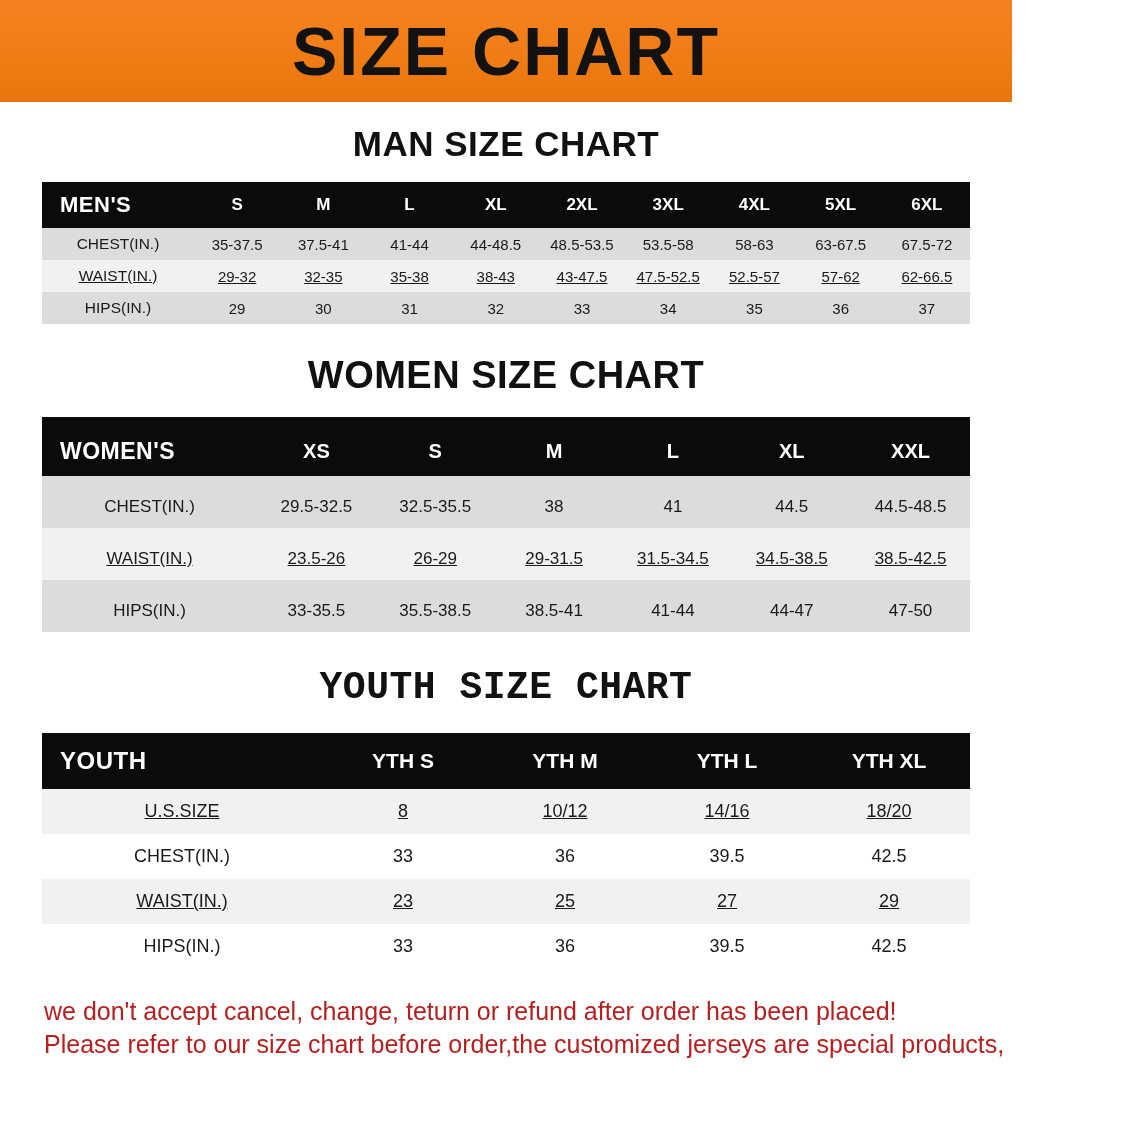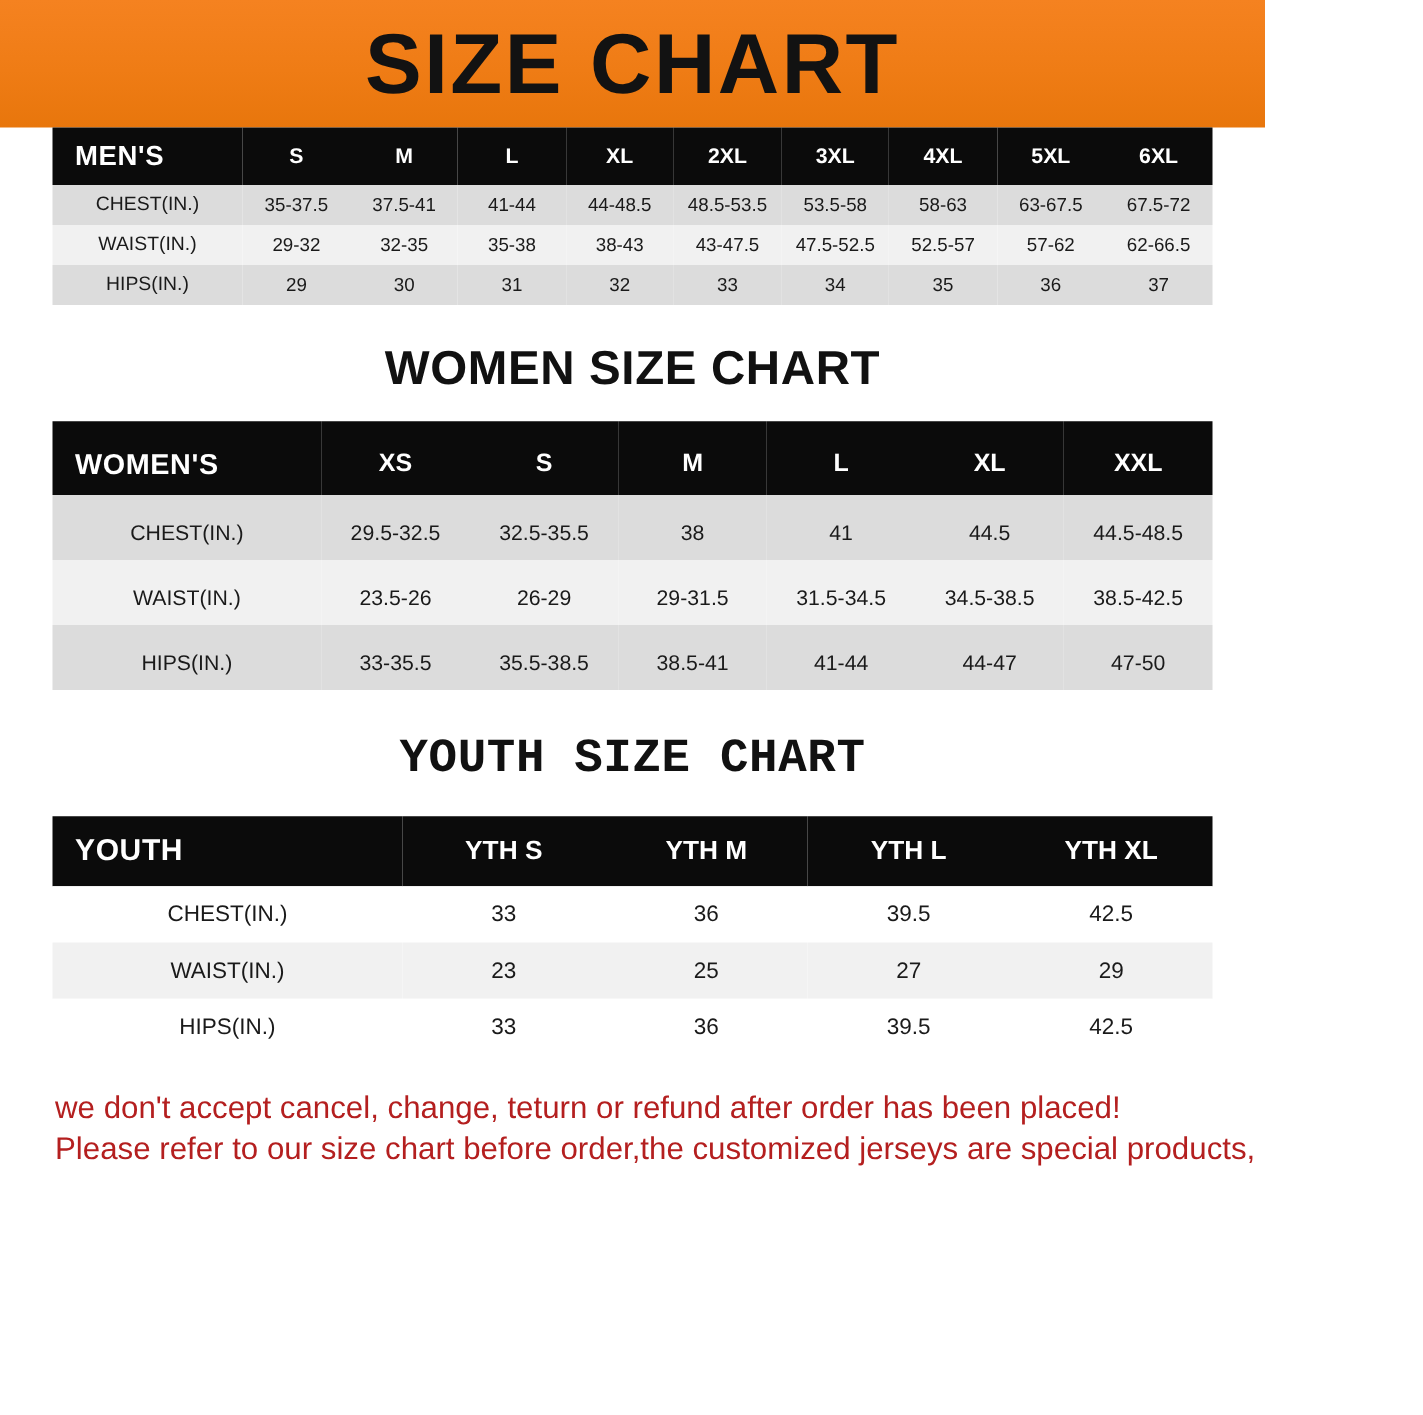--- a/index.html
+++ b/index.html
@@ -92,21 +92,21 @@
     text-align: center;
     color: #1a1a1a;
     padding: 7px 2px;
     font-family: "Liberation Sans", sans-serif;
   }
   table.size-table tbody td.rowlabel {
     text-align: center;
     font-weight: normal;
   }
   tr.band-dark td { background: #dcdcdc; }
-  tr.band-light td { background: #f1f1f1; }
+  tr.band-light td { background: #f1f1f1; text-decoration: underline; }
   tr.band-white td { background: #ffffff; }
 
   
   #men-table thead th { font-size: 17px; }
   #men-table thead th.rowlabel { font-size: 22px; }
   #men-table tbody td { font-size: 15px; }
   #men-table tbody td.rowlabel { font-size: 15.5px; }
   #men-table col.c-label { width: 152px; }
 
   
@@ -139,20 +139,21 @@
 </style>
 </head>
 <body>
 
 <div class="page">
 
   <div class="banner">
     <div class="banner-title">SIZE CHART</div>
   </div>
 
+  <div class="section-heading h-man">MAN SIZE CHART</div>
   <div class="table-wrap">
     <table class="size-table" id="men-table">
       <colgroup>
         <col class="c-label">
         <col>
           <col>
           <col>
           <col>
           <col>
           <col>
@@ -283,20 +284,27 @@
       <thead>
         <tr>
           <th class="rowlabel">YOUTH</th>
           <th>YTH S</th>
           <th>YTH M</th>
           <th>YTH L</th>
           <th>YTH XL</th>
         </tr>
       </thead>
       <tbody>
+        <tr class="band-light">
+          <td class="rowlabel">U.S.SIZE</td>
+          <td>8</td>
+          <td>10/12</td>
+          <td>14/16</td>
+          <td>18/20</td>
+        </tr>
         <tr class="band-white">
           <td class="rowlabel">CHEST(IN.)</td>
           <td>33</td>
           <td>36</td>
           <td>39.5</td>
           <td>42.5</td>
         </tr>
         <tr class="band-light">
           <td class="rowlabel">WAIST(IN.)</td>
           <td>23</td>

